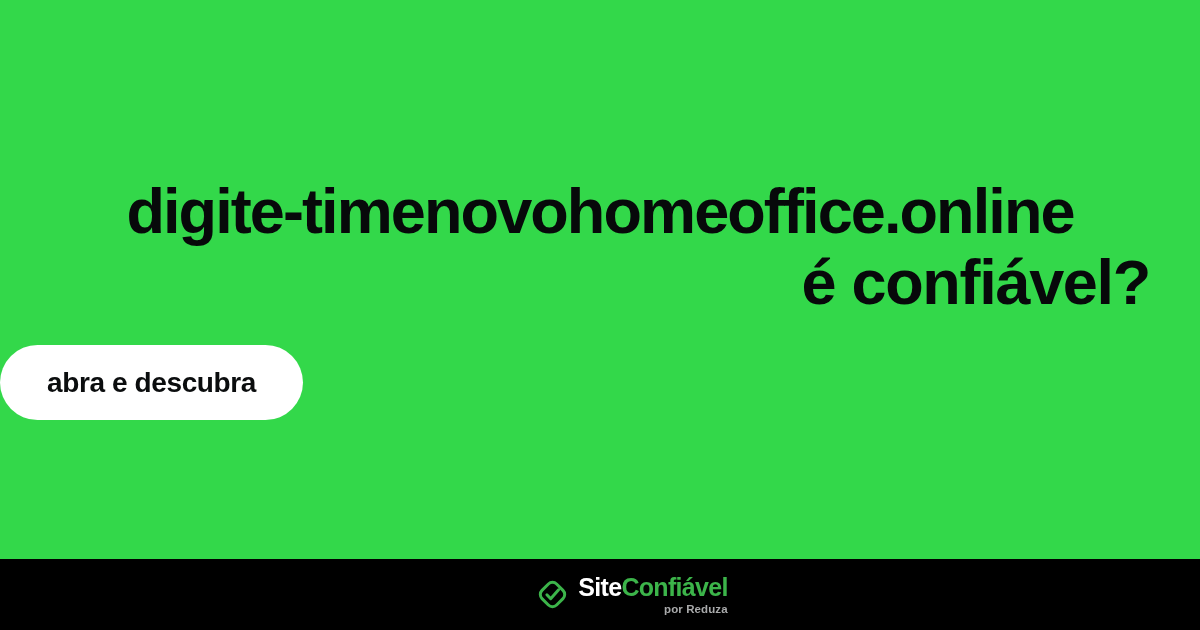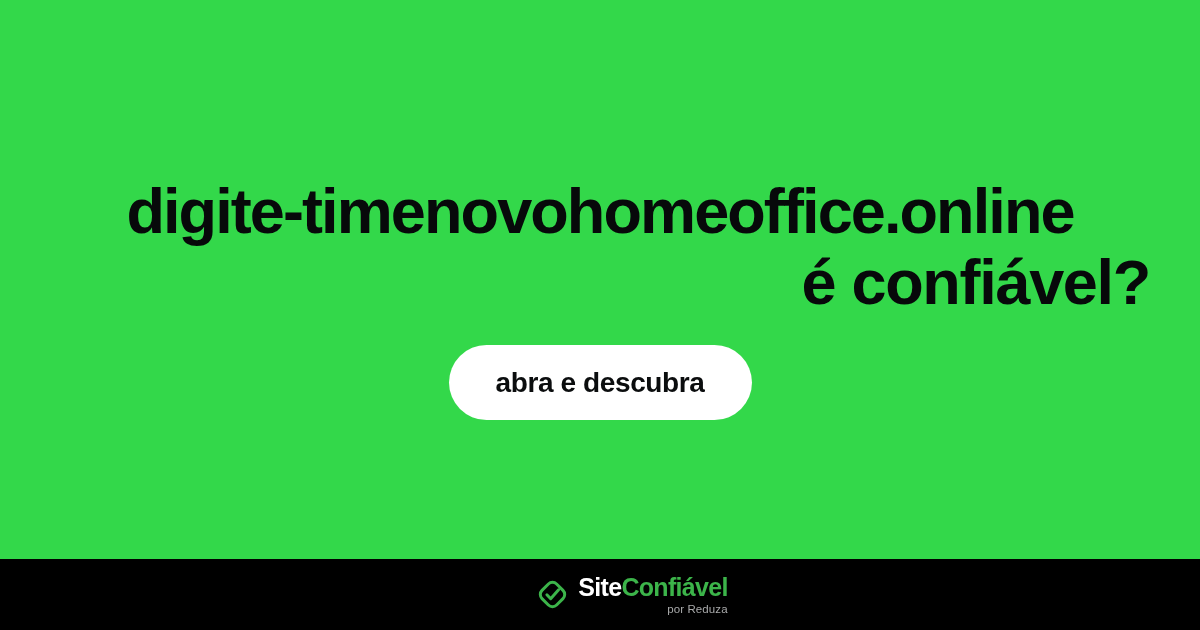--- a/index.html
+++ b/index.html
@@ -61,21 +61,20 @@
   }
   .headline .line-question {
     font-size: 63px;
     letter-spacing: -1.3px;
     text-align: right;
   }
 
   .cta-wrap {
     margin-top: 27px;
     display: flex;
-    justify-content: center;
     width: 100%;
   }
 
   .cta-button {
     display: inline-flex;
     align-items: center;
     justify-content: center;
     min-width: 303px;
     height: 75px;
     padding: 0 34px;
@@ -132,21 +131,21 @@
     font-size: 25px;
     letter-spacing: -0.7px;
     line-height: 26px;
     white-space: nowrap;
   }
   .brand-name .brand-site { color: #ffffff; }
   .brand-name .brand-confiavel { color: #3cb44a; }
 
   .brand-tag {
     font-family: "Liberation Sans", sans-serif;
-    font-weight: normal;
+    font-weight: bold;
     font-size: 11.5px;
     color: #a9aaab;
     letter-spacing: 0.1px;
     line-height: 14px;
     margin-top: 2px;
     white-space: nowrap;
   }
 </style>
 </head>
 <body>

